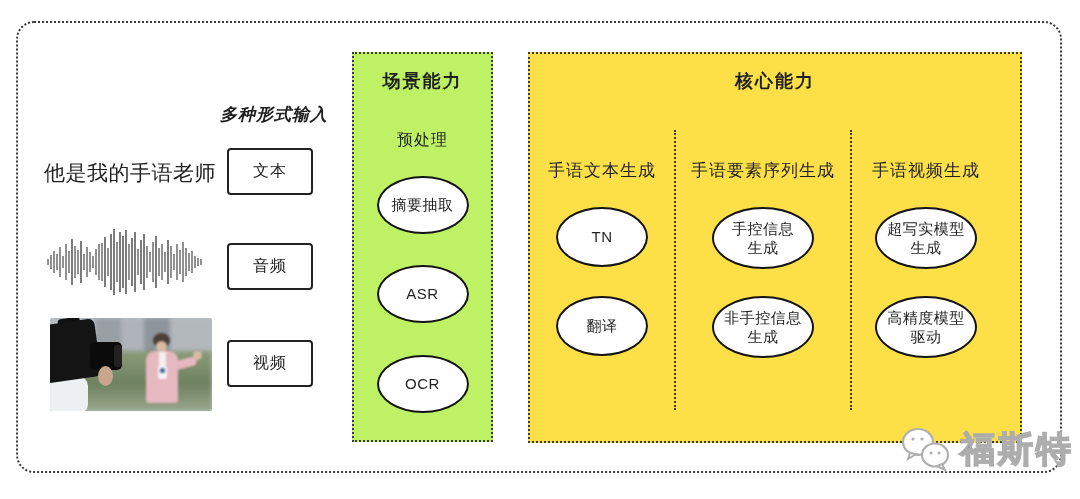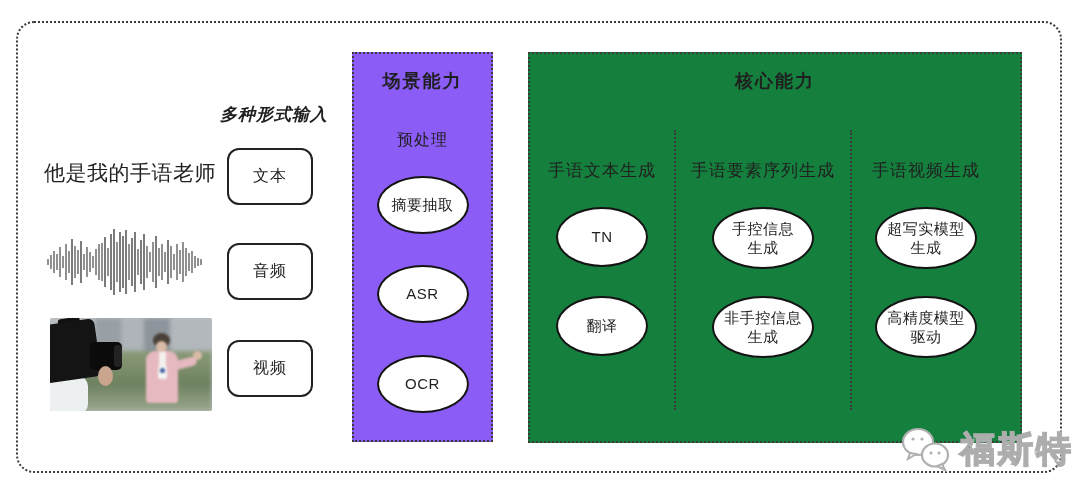--- a/index.html
+++ b/index.html
@@ -11,22 +11,22 @@
 
   
   .outer-frame { left:16px; top:21px; width:1046px; height:452px;
     border:2px dotted #3a3a3a; border-radius:18px; }
 
   
   .input-label { left:214px; top:103px; width:120px; font-size:17px; font-weight:bold;
     text-align:center; letter-spacing:1px;font-style:italic; }
   .sample-text { left:44px; top:159px; width:180px; font-size:21px; letter-spacing:0.5px;
     white-space:nowrap; }
-  .input-box { left:227px; width:86px; height:57px; border:2px solid #222;
-    border-radius:12px; display:flex; align-items:center; justify-content:center;
+  .input-box { left:227px; width:86px; height:47px; border:2px solid #222;
+    border-radius:4px; display:flex; align-items:center; justify-content:center;
     font-size:16px; letter-spacing:1px; background:#fff; }
   .box-text  { top:148px; }
   .box-audio { top:243px; }
   .box-video { top:340px; }
 
   .waveform { left:44px; top:226px; width:166px; height:72px; }
 
   
   .photo { left:50px; top:318px; width:162px; height:93px; border-radius:2px;
     overflow:hidden; background:#b9bec2; }
@@ -62,23 +62,23 @@
     background:#222; border-radius:3px; }
   .ph-cam-top { position:absolute; left:8px; top:0; width:22px; height:10px;
     background:#101010; border-radius:3px; transform:rotate(-8deg); }
   .ph-sleeve { position:absolute; left:-6px; top:58px; width:44px; height:38px;
     background:#edf0f1; border-radius:10px; }
   .ph-cam-hand { position:absolute; left:48px; top:48px; width:15px; height:20px;
     border-radius:50%; background:#c9a58e; }
 
   
   .scene-box { left:352px; top:52px; width:141px; height:390px;
-    border:2px dotted #3a3a3a; background:#8b5cf6; }
+    border:2px dotted #3a3a3a; background:#bef264; }
   .core-box { left:528px; top:52px; width:494px; height:391px;
-    border:2px dotted #3a3a3a; background:#15803d; }
+    border:2px dotted #3a3a3a; background:#fde047; }
   .cap-title { position:absolute; top:15px; left:0; width:100%; text-align:center;
     font-size:18px; font-weight:bold; letter-spacing:2px; }
   .stage-label { position:absolute; top:76px; left:0; width:100%; text-align:center;
     font-size:16px; letter-spacing:1px; }
 
   .node { position:absolute; border:2.5px solid #141414; border-radius:50%;
     background:#fff; display:flex; flex-direction:column; align-items:center;
     justify-content:center; text-align:center; font-size:15px; line-height:1.3;
     letter-spacing:0.5px; }
   .scene-box .node { left:50%; transform:translateX(-50%); width:92px; height:58px; }

